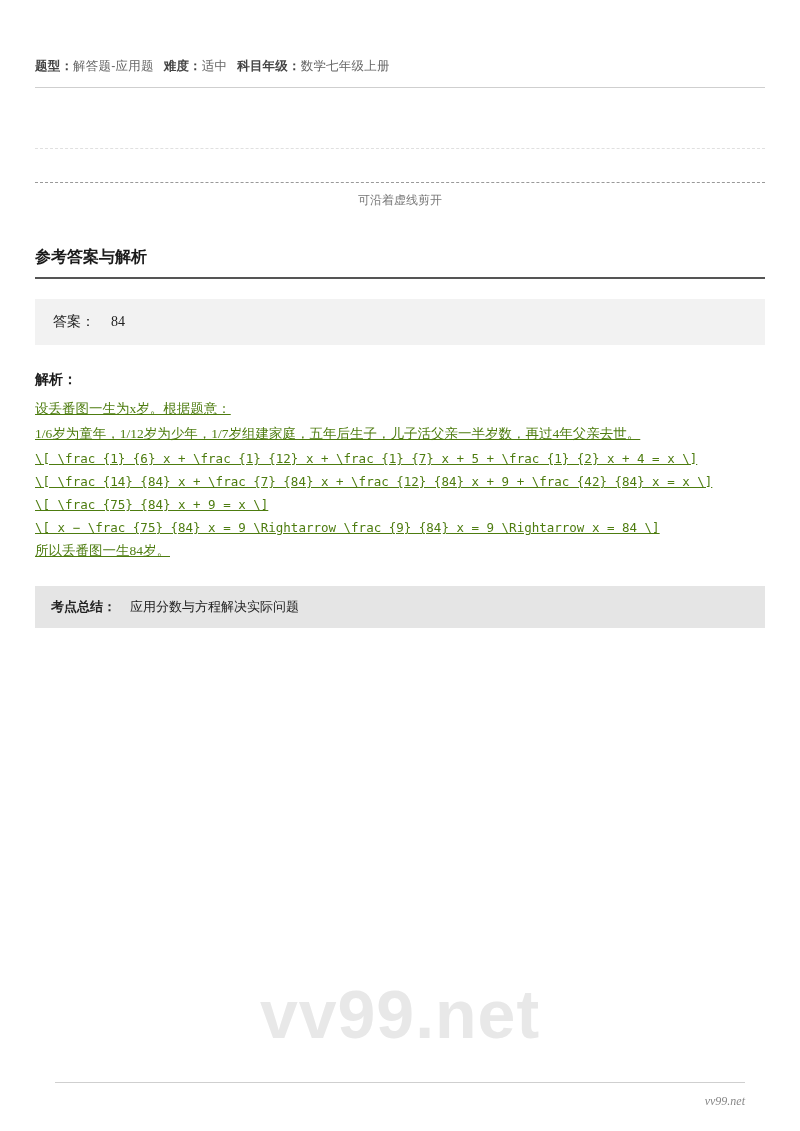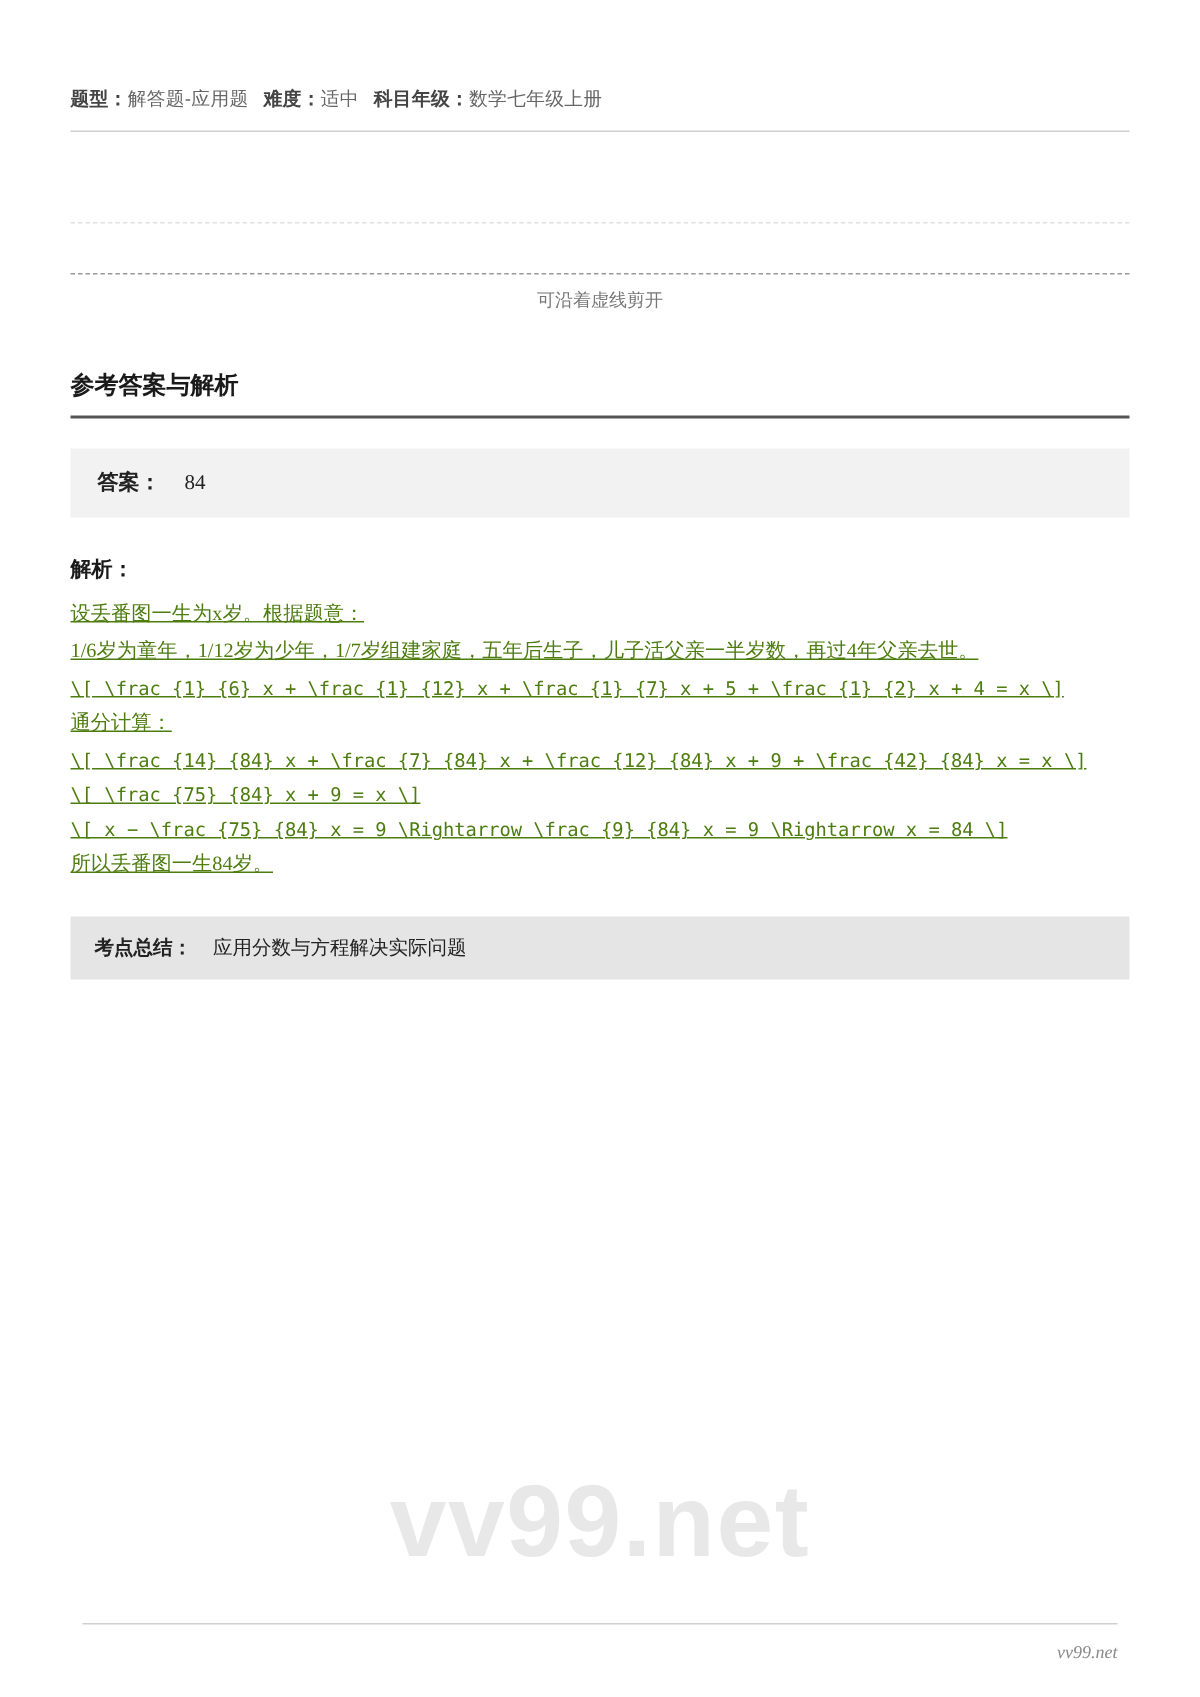--- a/index.html
+++ b/index.html
@@ -13,21 +13,21 @@
     font-family: "Liberation Serif", "DejaVu Serif", serif;
     color: #222;
     position: relative;
     overflow: hidden;
   }
   .page {
     position: relative;
     width: 800px;
     height: 1131px;
     box-sizing: border-box;
-    padding: 0 47px;
+    padding: 0 35px;
   }
 
   
   .meta-bar {
     padding-top: 58px;
     font-size: 12.5px;
     color: #666;
     font-family: "Liberation Sans", sans-serif;
     letter-spacing: 0.2px;
     white-space: nowrap;
@@ -86,21 +86,21 @@
     border-bottom: 2px solid #555;
   }
   .answer-box {
     margin-top: 20px;
     background: #f2f2f2;
     padding: 14px 18px;
     font-size: 14px;
     color: #222;
   }
   .answer-box .label {
-    font-weight: bold;
+    font-weight: normal;
     font-family: "Liberation Sans", sans-serif;
     margin-right: 16px;
   }
   .answer-box .value {
     font-family: "Liberation Serif", serif;
   }
 
   .analysis-title {
     margin-top: 26px;
     font-size: 14px;
@@ -190,21 +190,20 @@
 
   <div class="answer-box">
     <span class="label">答案：</span><span class="value">84</span>
   </div>
 
   <div class="analysis-title">解析：</div>
   <div class="analysis-body">
       <span class="ln">设丢番图一生为x岁。根据题意：</span>
       <span class="ln">1/6岁为童年，1/12岁为少年，1/7岁组建家庭，五年后生子，儿子活父亲一半岁数，再过4年父亲去世。</span>
       <span class="ln mono">\[ \frac {1} {6} x + \frac {1} {12} x + \frac {1} {7} x + 5 + \frac {1} {2} x + 4 = x \]</span>
-      <span class="ln">通分计算：</span>
       <span class="ln mono">\[ \frac {14} {84} x + \frac {7} {84} x + \frac {12} {84} x + 9 + \frac {42} {84} x = x \]</span>
       <span class="ln mono">\[ \frac {75} {84} x + 9 = x \]</span>
       <span class="ln mono">\[ x − \frac {75} {84} x = 9 \Rightarrow \frac {9} {84} x = 9 \Rightarrow x = 84 \]</span>
       <span class="ln">所以丢番图一生84岁。</span>
     </div>
 
   <div class="summary-box">
     <span class="label">考点总结：</span><span class="value">应用分数与方程解决实际问题</span>
   </div>
 

